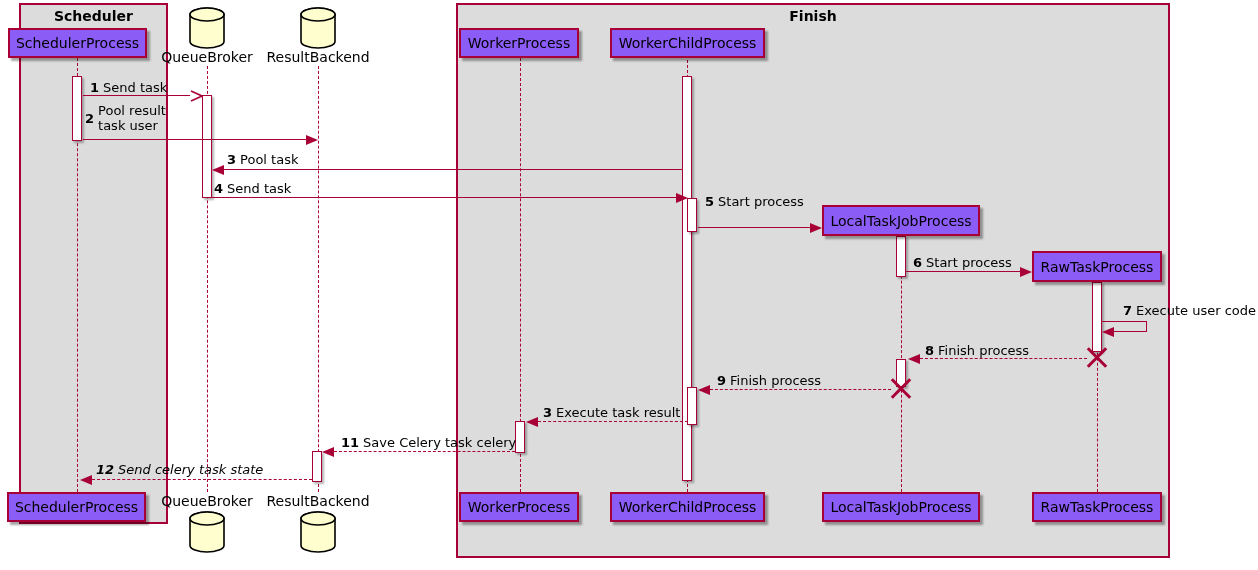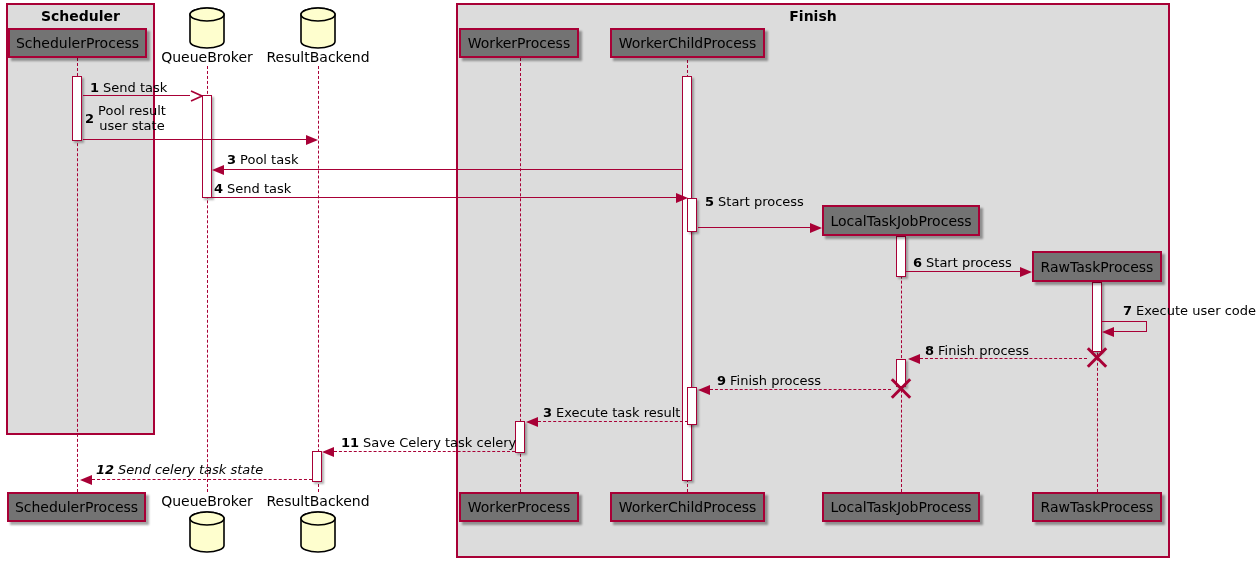--- a/index.html
+++ b/index.html
@@ -4,56 +4,56 @@
 <style>
   html,body{margin:0;padding:0;background:#ffffff;}
   body{width:1258px;height:570px;position:relative;overflow:hidden;
        font-family:"DejaVu Sans", sans-serif;color:#000;}
   .abs{position:absolute;}
   
   .frame{position:absolute;background:#DCDCDC;border:2px solid #A80036;box-sizing:border-box;}
   .frame-title{position:absolute;top:3px;left:0;right:0;text-align:center;
                font-weight:bold;font-size:14px;}
   
-  .pbox{position:absolute;background:#737373;border:2px solid #A80036;box-sizing:border-box;
+  .pbox{position:absolute;background:#8b5cf6;border:2px solid #A80036;box-sizing:border-box;
         display:flex;align-items:center;justify-content:center;font-size:14px;
         box-shadow:3px 3px 2px rgba(0,0,0,0.35);z-index:6;}
   
   .dblabel{position:absolute;text-align:center;font-size:14px;z-index:6;}
   .dbicon{position:absolute;z-index:6;}
   
   .lifeline{position:absolute;width:0;border-left:1px dashed #A80036;z-index:1;}
   
   .bar{position:absolute;width:10px;background:#fff;border:1.5px solid #A80036;
        box-sizing:border-box;box-shadow:2px 2px 2px rgba(0,0,0,0.3);z-index:3;}
   
   .mline{position:absolute;height:0;border-top:1.5px solid #A80036;z-index:4;}
   .mline.dashed{border-top-style:dashed;}
   .vline{position:absolute;width:0;border-left:1.5px solid #A80036;z-index:4;}
   
   .head-r{position:absolute;width:0;height:0;border-top:5px solid transparent;
           border-bottom:5px solid transparent;border-left:12px solid #A80036;z-index:5;}
   .head-l{position:absolute;width:0;height:0;border-top:5px solid transparent;
           border-bottom:5px solid transparent;border-right:12px solid #A80036;z-index:5;}
   
-  .mlabel{position:absolute;font-size:13px;white-space:nowrap;z-index:5;line-height:15px;text-align:center;}
+  .mlabel{position:absolute;font-size:13px;white-space:nowrap;z-index:5;line-height:15px;}
   .mlabel b{margin-right:4px;}
   .mlabel2{display:flex;align-items:center;}
   .mlabel2 .lines span{display:block;}
   
   .xmark{position:absolute;width:22px;height:22px;z-index:6;}
   .xmark::before,.xmark::after{content:"";position:absolute;top:9px;left:-2px;right:-2px;
           height:3px;background:#A80036;}
   .xmark::before{transform:rotate(45deg);}
   .xmark::after{transform:rotate(-45deg);}
 </style>
 </head>
 <body>
 
-<div class="frame" style="left:6px;top:3px;width:149px;height:432px;">
+<div class="frame" style="left:19px;top:3px;width:149px;height:521px;">
   <div class="frame-title">Scheduler</div>
 </div>
 <div class="frame" style="left:456px;top:3px;width:714px;height:555px;">
   <div class="frame-title">Finish</div>
 </div>
 
 <div class="lifeline" style="left:77px;top:58px;height:434px;"></div>
 <div class="lifeline" style="left:207px;top:66px;height:426px;"></div>
 <div class="lifeline" style="left:318px;top:66px;height:426px;"></div>
 <div class="lifeline" style="left:520px;top:58px;height:434px;"></div>
@@ -80,21 +80,21 @@
     <path d="M2 1 L13 6 L2 11" fill="none" stroke="#A80036" stroke-width="1.6"></path>
   </svg>
 <div class="mlabel" style="left:90px;top:80px;"><b>1</b><span>Send task</span></div>
 
 <div class="mline" style="left:83px;top:139px;width:224px;"></div>
 <div class="head-r" style="left:306px;top:135px;"></div>
 <div class="mlabel mlabel2" style="left:85px;top:103px;">
   <b>2</b>
   <span class="lines">
       <span>Pool result</span>
-      <span>user state</span>
+      <span>task user</span>
     </span>
 </div>
 
 <div class="mline" style="left:223px;top:169px;width:460px;"></div>
 <div class="head-l" style="left:212px;top:165px;"></div>
 <div class="mlabel" style="left:227px;top:152px;"><b>3</b><span>Pool task</span></div>
 
 <div class="mline" style="left:212px;top:197px;width:465px;"></div>
 <div class="head-r" style="left:676px;top:193px;"></div>
 <div class="mlabel" style="left:214px;top:181px;"><b>4</b><span>Send task</span></div>

